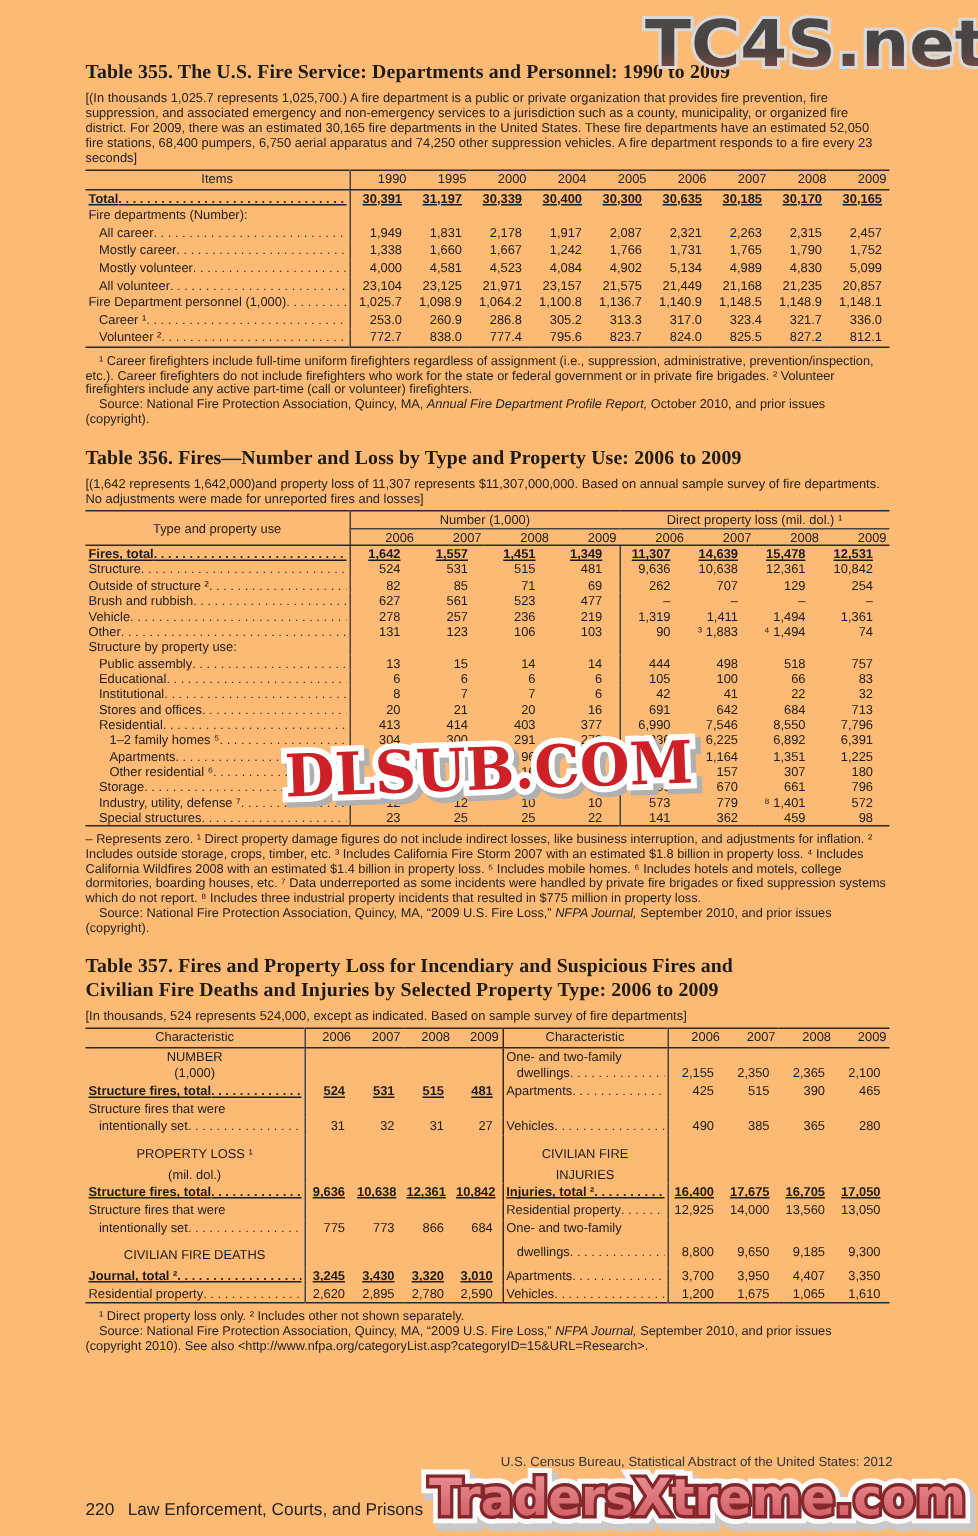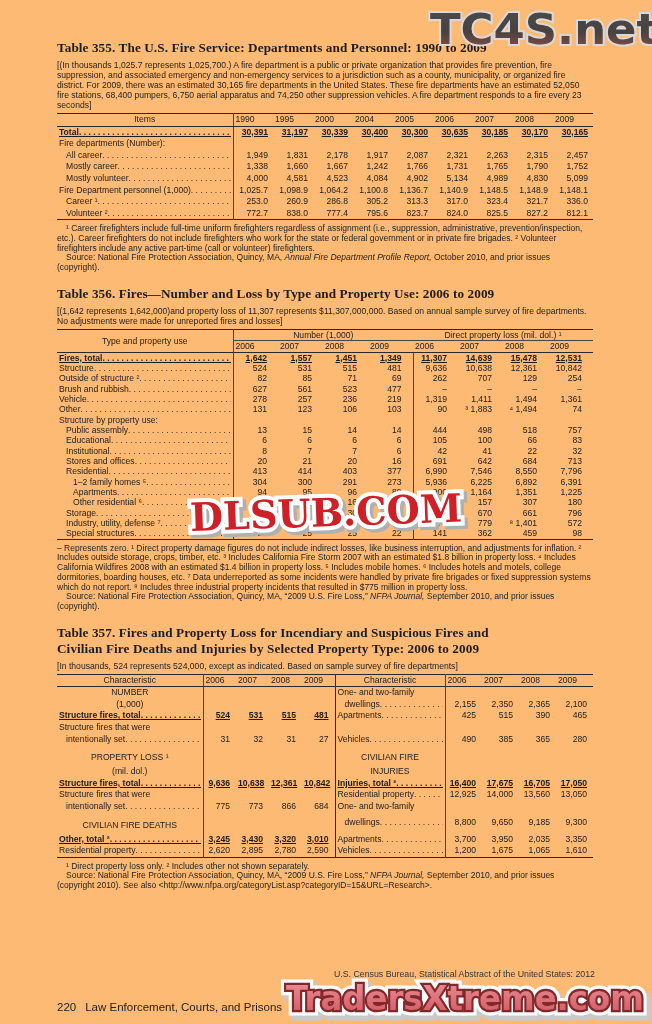--- a/index.html
+++ b/index.html
@@ -20,21 +20,21 @@
   .t356 .stub{border-right:1px solid #444;}
   .t356 td:nth-child(5),.t356 tbody td:nth-child(5){border-right:1px solid #444;}
   .t356 .grp{border-bottom:1px solid #444;text-align:center;}
   .t357 td:nth-child(1),.t357 th:nth-child(1){border-right:1px solid #444;}
   .t357 td:nth-child(5),.t357 th:nth-child(5){border-right:1.5px solid #2a2a2a;}
   .t357 td:nth-child(6),.t357 th:nth-child(6){border-right:1px solid #444;}
   .num{text-align:right;}
   .t355 .num{padding-right:5px;}
   .t356 .num{padding-right:11px;}
   .t357 .num{padding-right:6px;}
-  .yr{text-align:left;}
+  .yr{text-align:right;}
   .b{font-weight:bold;text-decoration:underline;}
   .c .lab{justify-content:center;align-items:center;}
   .c .lab .t{white-space:normal;text-align:center;}
   .gap{padding-top:5px !important;height:16px !important;}
   .lab{display:flex;align-items:baseline;}
   .lab .t{white-space:nowrap;}
   .lab .dots{flex:1;overflow:hidden;white-space:nowrap;color:#2a2a2a;}
   .lab .dots::after{content:" . . . . . . . . . . . . . . . . . . . . . . . . . . . . . . . . . . . . . . . . . . . .";}
   .i1 .lab{padding-left:7px;}
   .i2 .lab{padding-left:14px;}
@@ -162,20 +162,37 @@
             <td class="num">4,581</td>
             <td class="num">4,523</td>
             <td class="num">4,084</td>
             <td class="num">4,902</td>
             <td class="num">5,134</td>
             <td class="num">4,989</td>
             <td class="num">4,830</td>
             <td class="num">5,099</td>
           </tr>
           <tr>
+            <td class=" i1">
+              <div class="lab">
+                <span class="t">All volunteer</span>
+                <span class="dots"></span>
+              </div>
+            </td>
+            <td class="num">23,104</td>
+            <td class="num">23,125</td>
+            <td class="num">21,971</td>
+            <td class="num">23,157</td>
+            <td class="num">21,575</td>
+            <td class="num">21,449</td>
+            <td class="num">21,168</td>
+            <td class="num">21,235</td>
+            <td class="num">20,857</td>
+          </tr>
+          <tr>
             <td>
               <div class="lab">
                 <span class="t">Fire Department personnel (1,000)</span>
                 <span class="dots"></span>
               </div>
             </td>
             <td class="num">1,025.7</td>
             <td class="num">1,098.9</td>
             <td class="num">1,064.2</td>
             <td class="num">1,100.8</td>
@@ -809,37 +826,37 @@
               </div>
             </td>
             <td class="num">8,800</td>
             <td class="num">9,650</td>
             <td class="num">9,185</td>
             <td class="num">9,300</td>
           </tr>
           <tr>
             <td class=" b">
               <div class="lab">
-                <span class="t">Other, total ²</span>
+                <span class="t">Journal, total ²</span>
                 <span class="dots"></span>
               </div>
             </td>
             <td class="num b">3,245</td>
             <td class="num b">3,430</td>
             <td class="num b">3,320</td>
             <td class="num b">3,010</td>
             <td>
               <div class="lab">
                 <span class="t">Apartments</span>
                 <span class="dots"></span>
               </div>
             </td>
             <td class="num">3,700</td>
             <td class="num">3,950</td>
-            <td class="num">2,035</td>
+            <td class="num">4,407</td>
             <td class="num">3,350</td>
           </tr>
           <tr>
             <td>
               <div class="lab">
                 <span class="t">Residential property</span>
                 <span class="dots"></span>
               </div>
             </td>
             <td class="num">2,620</td>

